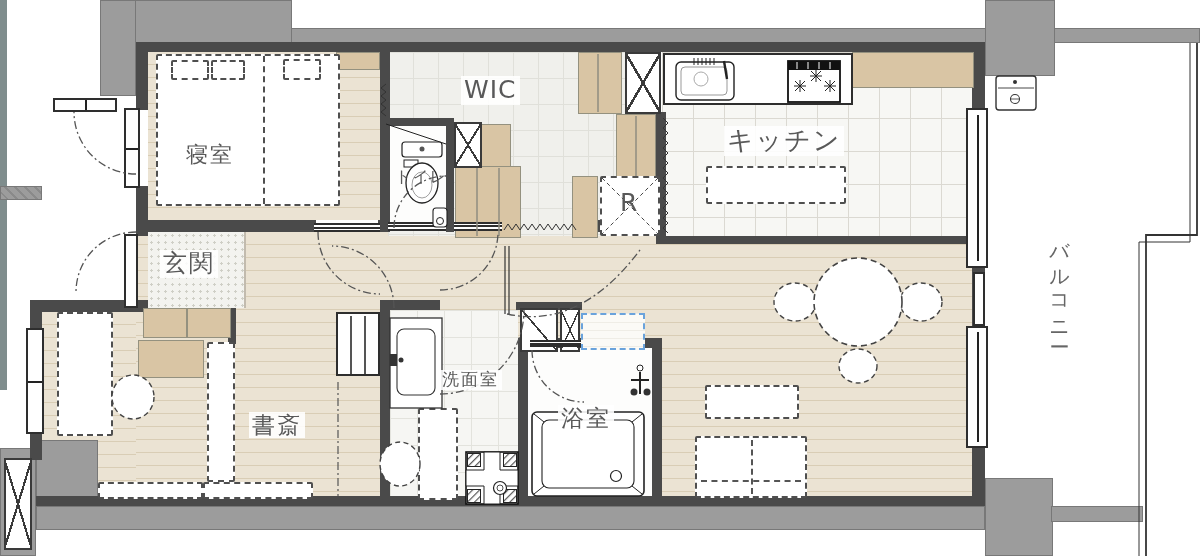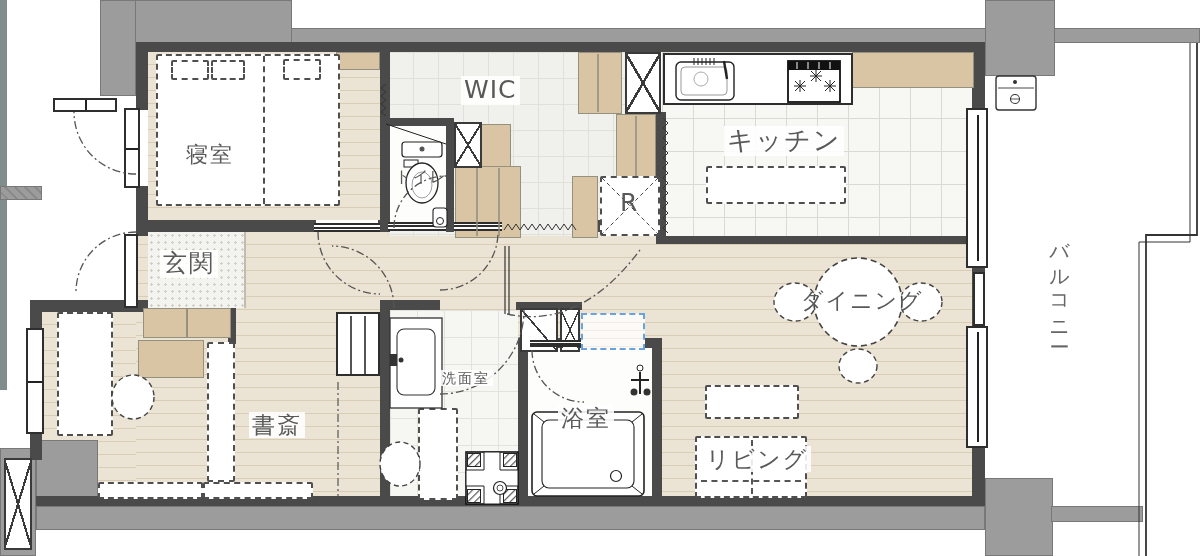--- a/index.html
+++ b/index.html
@@ -306,20 +306,18 @@
       <polyline points="1190,43 1190,242 1139,242 1139,556" stroke-width="1"></polyline>
     </g>
   </svg>
 
   <div class="lab" style="left:183px;top:106px;font-size:22px;margin-top:36px;">寝室</div>
   <div class="lab" style="left:461px;top:76px;font-size:25px;letter-spacing:1px;">WIC</div>
   <div class="lab" style="left:392px;top:168px;font-size:16px;letter-spacing:1px;background:transparent;">トイレ</div>
   <div class="lab" style="left:724px;top:126px;font-size:26px;">キッチン</div>
   <div class="lab" style="left:617px;top:189px;font-size:25px;background:transparent;">R</div>
   <div class="lab" style="left:160px;top:250px;font-size:24px;">玄関</div>
-  <div class="lab" style="left:798px;top:288px;font-size:22px;background:transparent;">ダイニング</div>
   <div class="lab" style="left:249px;top:412px;font-size:23px;">書斎</div>
-  <div class="lab" style="left:439px;top:370px;font-size:14px;">洗面室</div>
+  <div class="lab" style="left:439px;top:370px;font-size:17px;">洗面室</div>
   <div class="lab" style="left:558px;top:405px;font-size:23px;">浴室</div>
-  <div class="lab" style="left:703px;top:446px;font-size:23px;">リビング</div>
   <div class="lab v" style="left:1048px;top:226px;font-size:20px;background:transparent;color:#666;">バルコニー</div>
 
 </div>
 
 </body></html>

